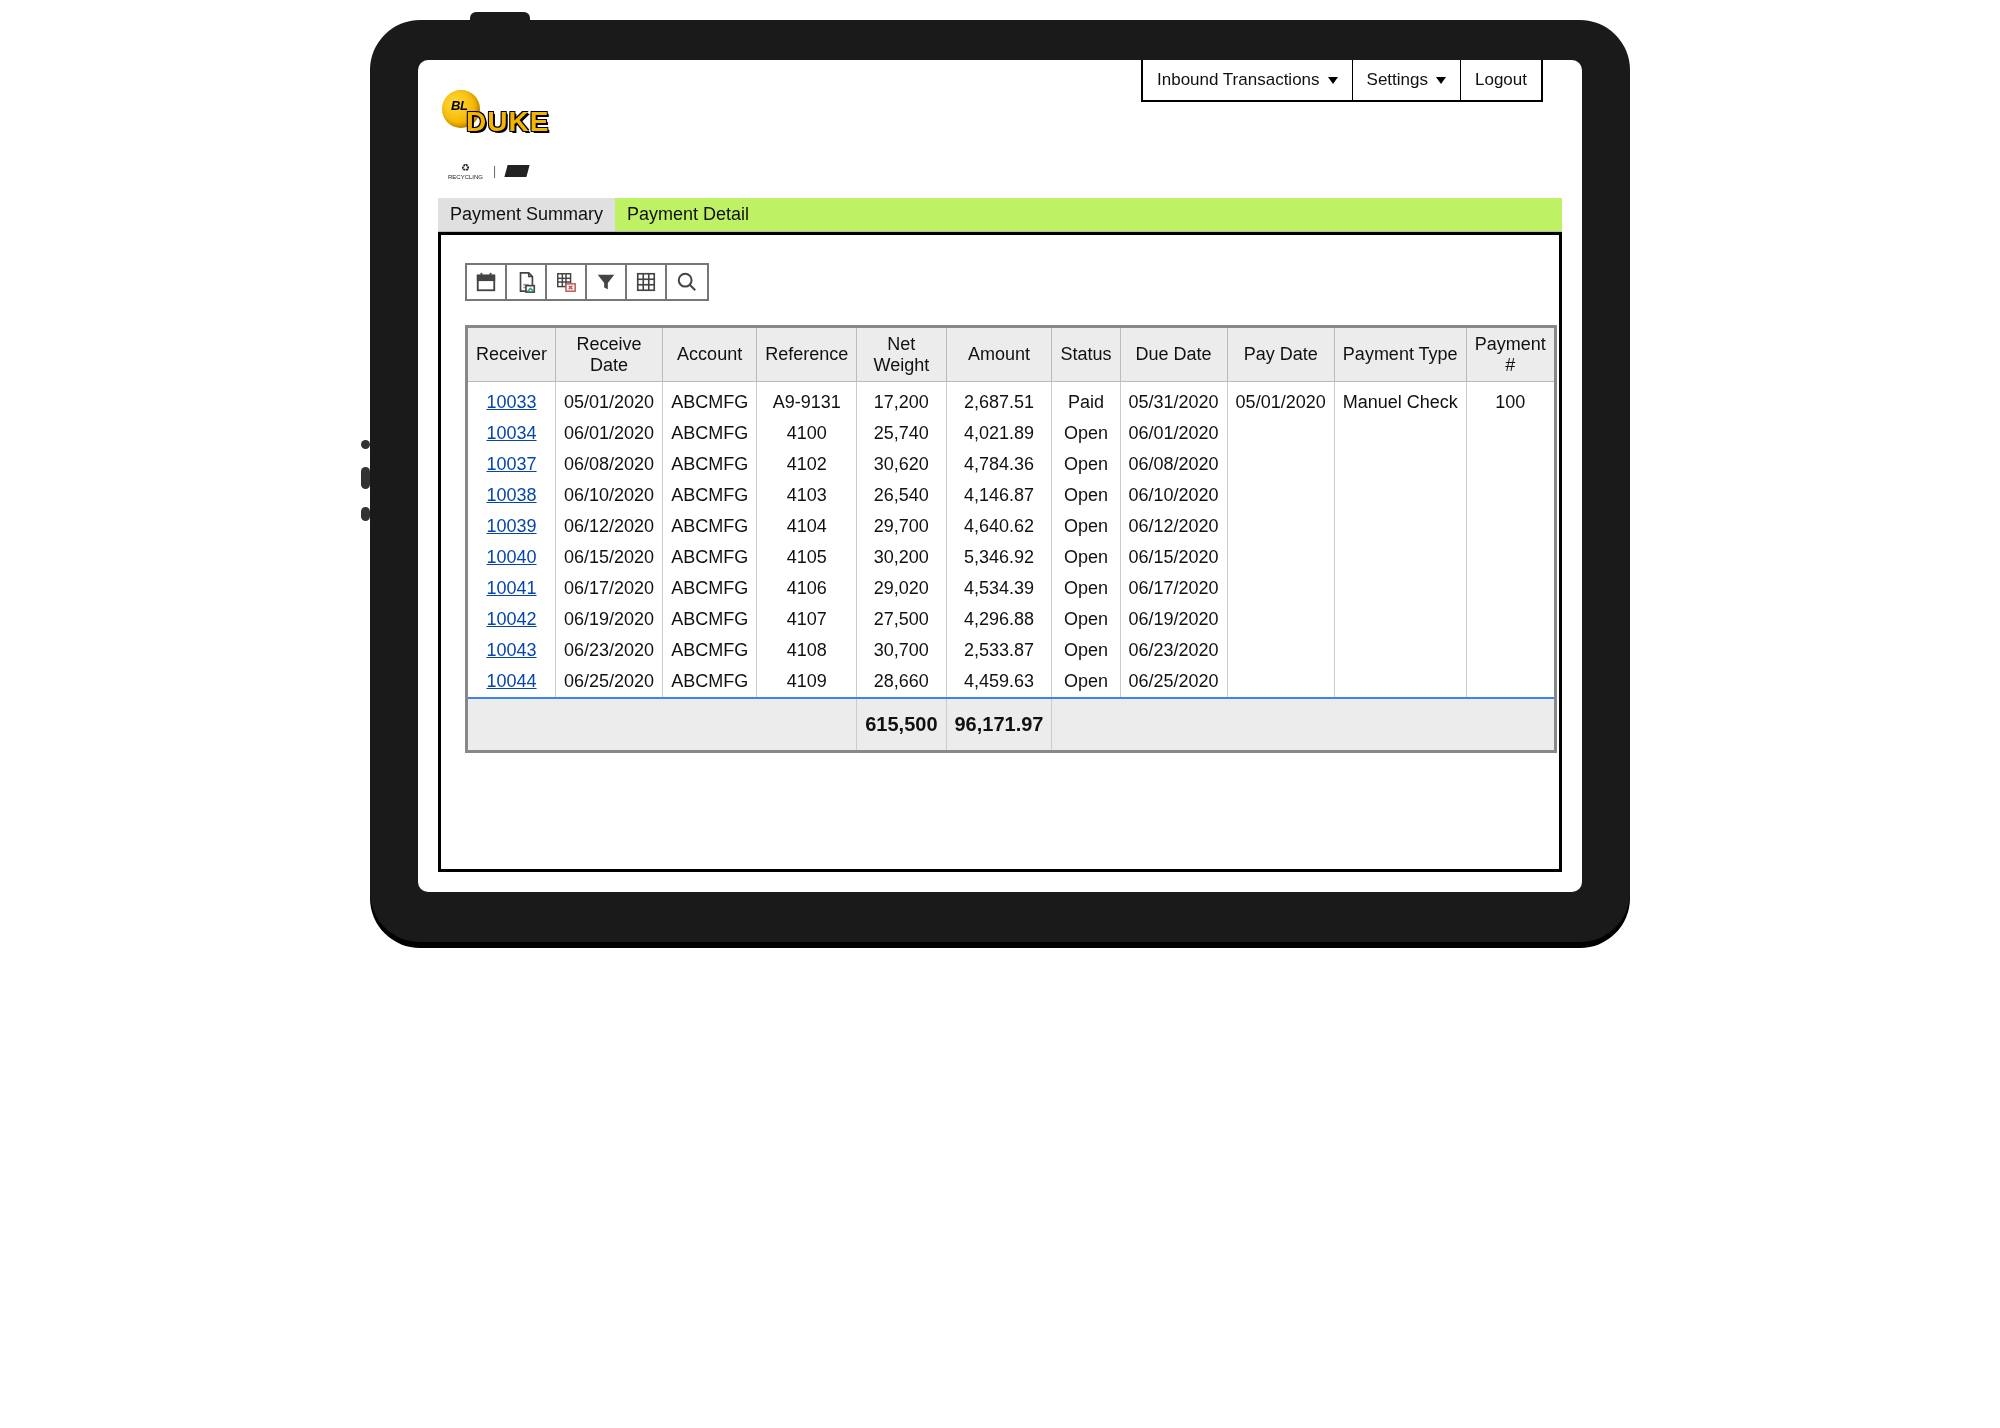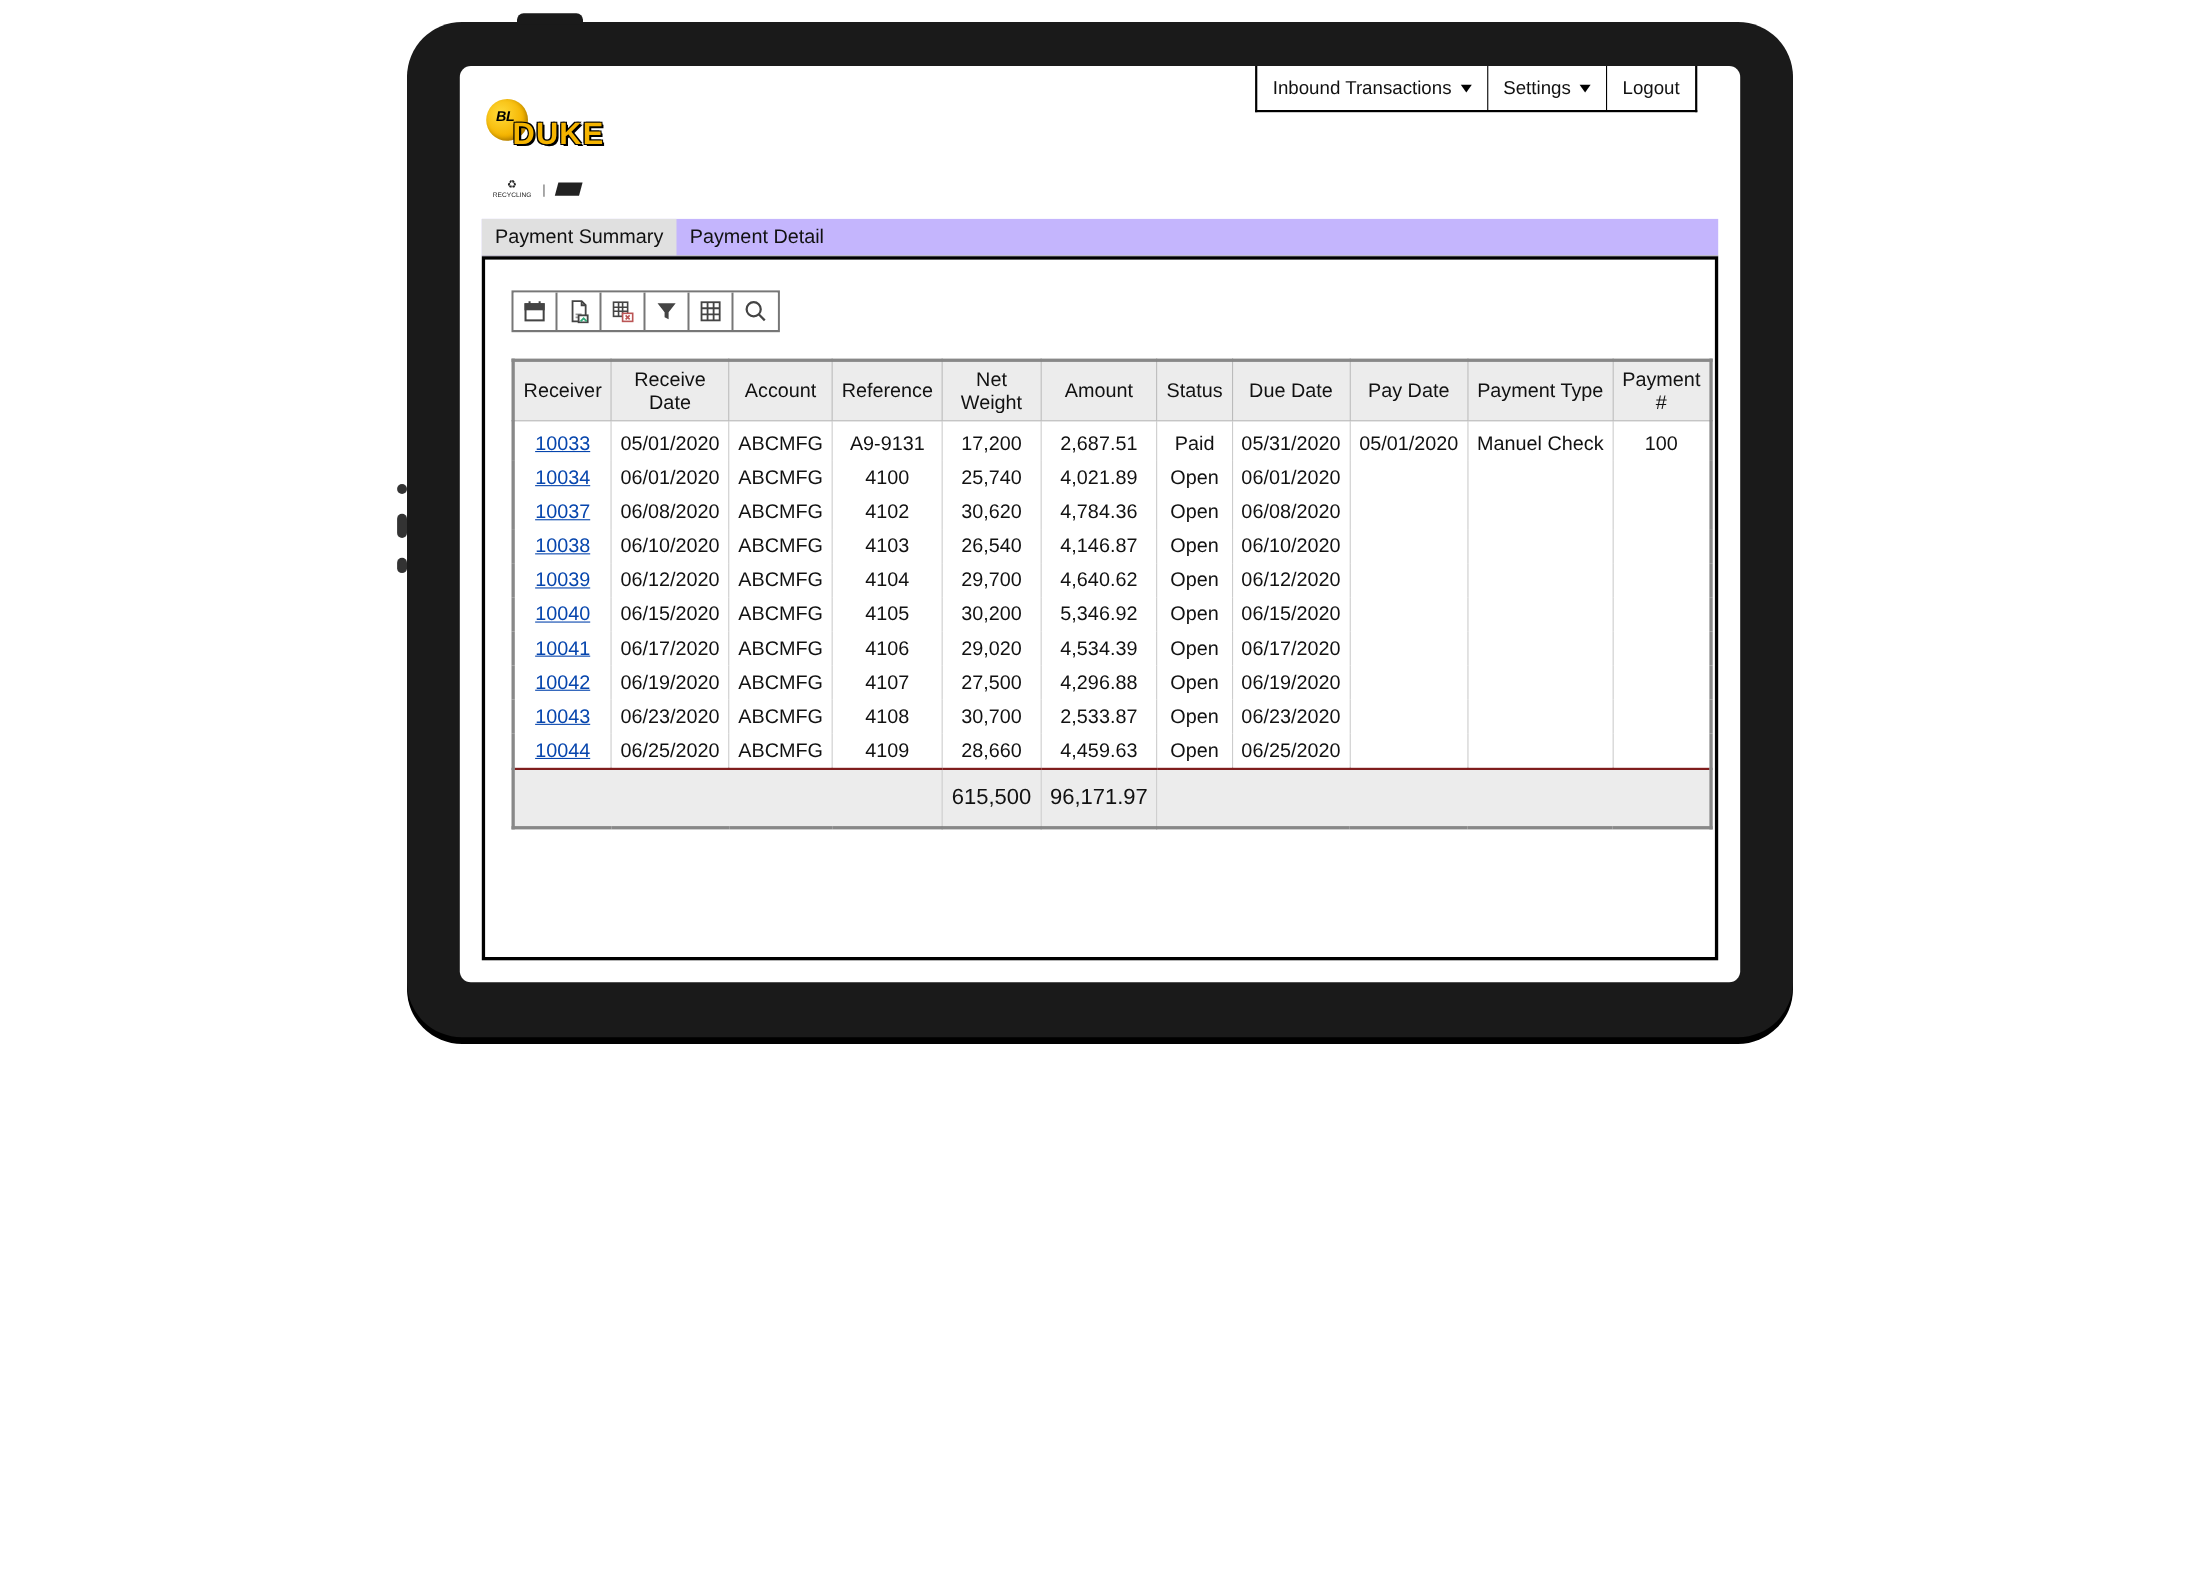--- a/index.html
+++ b/index.html
@@ -124,21 +124,21 @@
   }
   .logo-sub .recyc { display: flex; flex-direction: column; align-items: center; gap: 1px; }
   .logo-sub .recyc-icon { font-size: 10px; }
   .logo-sub .divider { color: #666; font-size: 12px; }
   .logo-sub .asset { width: 22px; height: 12px; background: #222; transform: skewX(-15deg); }
 
   .tabs {
     margin-top: 18px;
     border-bottom: 1px solid #bbb;
     display: flex;
-    background: #c4b5fd;
+    background: #bef264;
     width: 100%;
   }
   .tab {
     padding: 6px 12px;
     font-size: 18px;
     cursor: pointer;
   }
   .tab.active { background: #e0e0e0; }
 
   .panel {
@@ -185,24 +185,25 @@
     padding: 5px 8px;
     border-left: 1px solid #ccc;
     border-right: 1px solid #ccc;
     text-align: center;
     white-space: nowrap;
   }
   table.data tbody tr:first-child td { padding-top: 10px; }
   table.data td.link a { color: #0645ad; text-decoration: underline; }
   table.data tfoot td {
     background: #ececec;
-    border-top: 2px solid #7f1d1d;
+    border-top: 2px solid #3b82f6;
     padding: 14px 8px;
     font-size: 20px;
     text-align: center;
+    font-weight: bold;
   }
 </style>
 </head>
 <body>
 
 <div class="tablet">
   <div class="tablet-notch"></div>
   <div class="side-buttons">
     <div class="side-btn-sm"></div>
     <div class="side-btn-md"></div>

